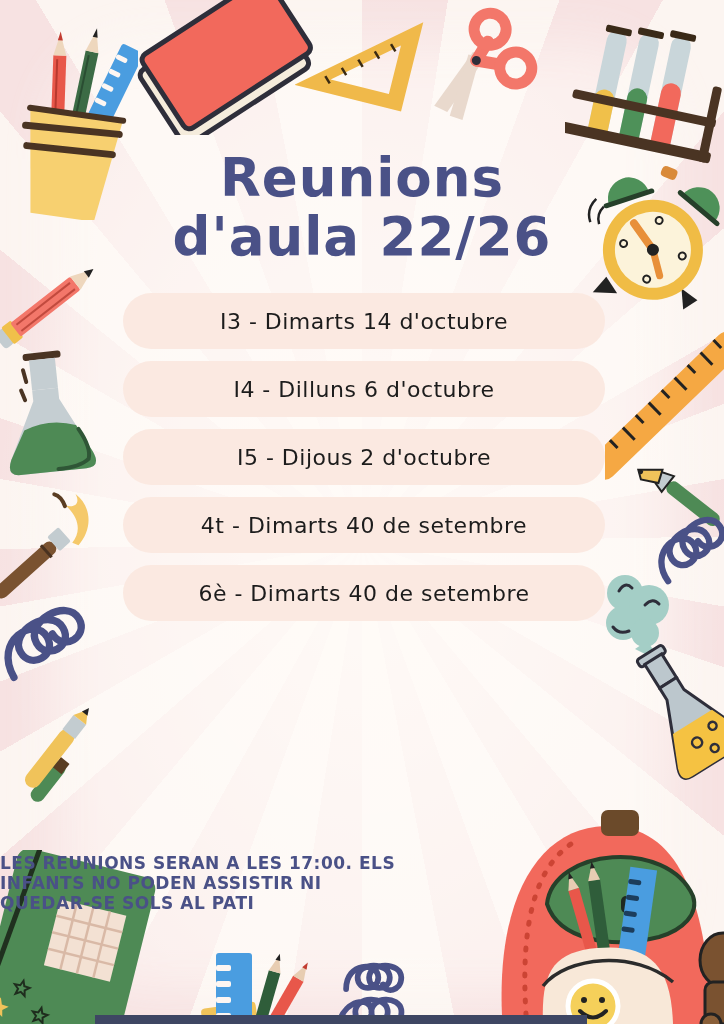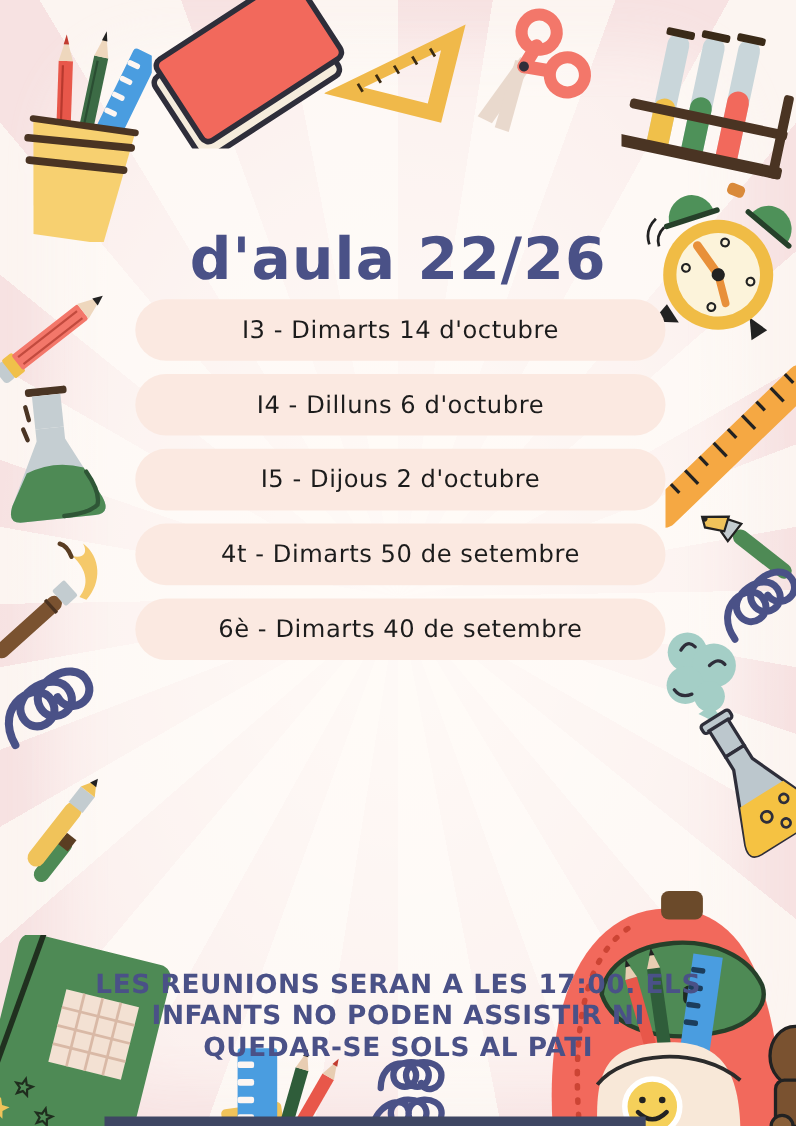--- a/index.html
+++ b/index.html
@@ -13,31 +13,31 @@
   .center-wash{
     position:absolute;left:98px;top:88px;width:528px;height:862px;
     background:rgba(255,251,248,.55);border-radius:44px;
     box-shadow:0 0 55px 45px rgba(255,251,248,.55);
   }
   .title{
     position:absolute;left:0;top:112px;width:100%;text-align:center;
     color:#4a5187;font-weight:bold;font-size:53px;line-height:1.12;letter-spacing:1px;
   }
   .pills{
-    position:absolute;left:123px;top:272px;width:482px;
+    position:absolute;left:123px;top:293px;width:482px;
     display:flex;flex-direction:column;gap:12px;
   }
   .pill{
     height:56px;border-radius:28px;background:#fbe9e1;
     display:flex;align-items:center;justify-content:center;
     font-size:22px;color:#1c1c1c;letter-spacing:.5px;
   }
   .footer{
-    position:absolute;left:0;top:881px;width:100%;text-align:center;
-    color:#4a5187;font-weight:bold;font-size:24px;line-height:1.18;letter-spacing:.5px;
+    position:absolute;left:0;top:853px;width:100%;
+    color:#4a5187;font-weight:bold;font-size:17px;line-height:1.18;letter-spacing:.5px;
   }
   .deco{position:absolute;}
   .bottom-bar{position:absolute;left:95px;top:1015px;width:492px;height:9px;background:#3e4663;}
 </style>
 </head>
 <body>
 
 <div id="poster">
 
   <div class="center-wash"></div>
@@ -336,29 +336,29 @@
     <circle cx="127" cy="190" r="3" fill="#222"></circle>
     <path d="M105,201 q13,13 26,0" stroke="#222" stroke-width="4" fill="none" stroke-linecap="round"></path>
     <ellipse cx="248" cy="150" rx="23" ry="27" fill="#7a5230" stroke="#222" stroke-width="3"></ellipse>
     <rect x="230" y="172" width="26" height="42" rx="8" fill="#7a5230" stroke="#222" stroke-width="3"></rect>
     <circle cx="236" cy="214" r="10" fill="#8a5f38" stroke="#222" stroke-width="3"></circle>
   </svg>
 
   <div class="bottom-bar"></div>
 
   <h1 class="title">
-    <br>
+    <span>Reunions</span><br>
     <span>d'aula 22/26</span>
   </h1>
 
   <div class="pills">
     <div class="pill">I3 - Dimarts 14 d'octubre</div>
     <div class="pill">I4 - Dilluns 6 d'octubre</div>
     <div class="pill">I5 - Dijous 2 d'octubre</div>
-    <div class="pill">4t - Dimarts 50 de setembre</div>
+    <div class="pill">4t - Dimarts 40 de setembre</div>
     <div class="pill">6è - Dimarts 40 de setembre</div>
   </div>
 
   <div class="footer">
     <div>LES REUNIONS SERAN A LES 17:00. ELS</div>
     <div>INFANTS NO PODEN ASSISTIR NI</div>
     <div>QUEDAR-SE SOLS AL PATI</div>
   </div>
 
 </div>

